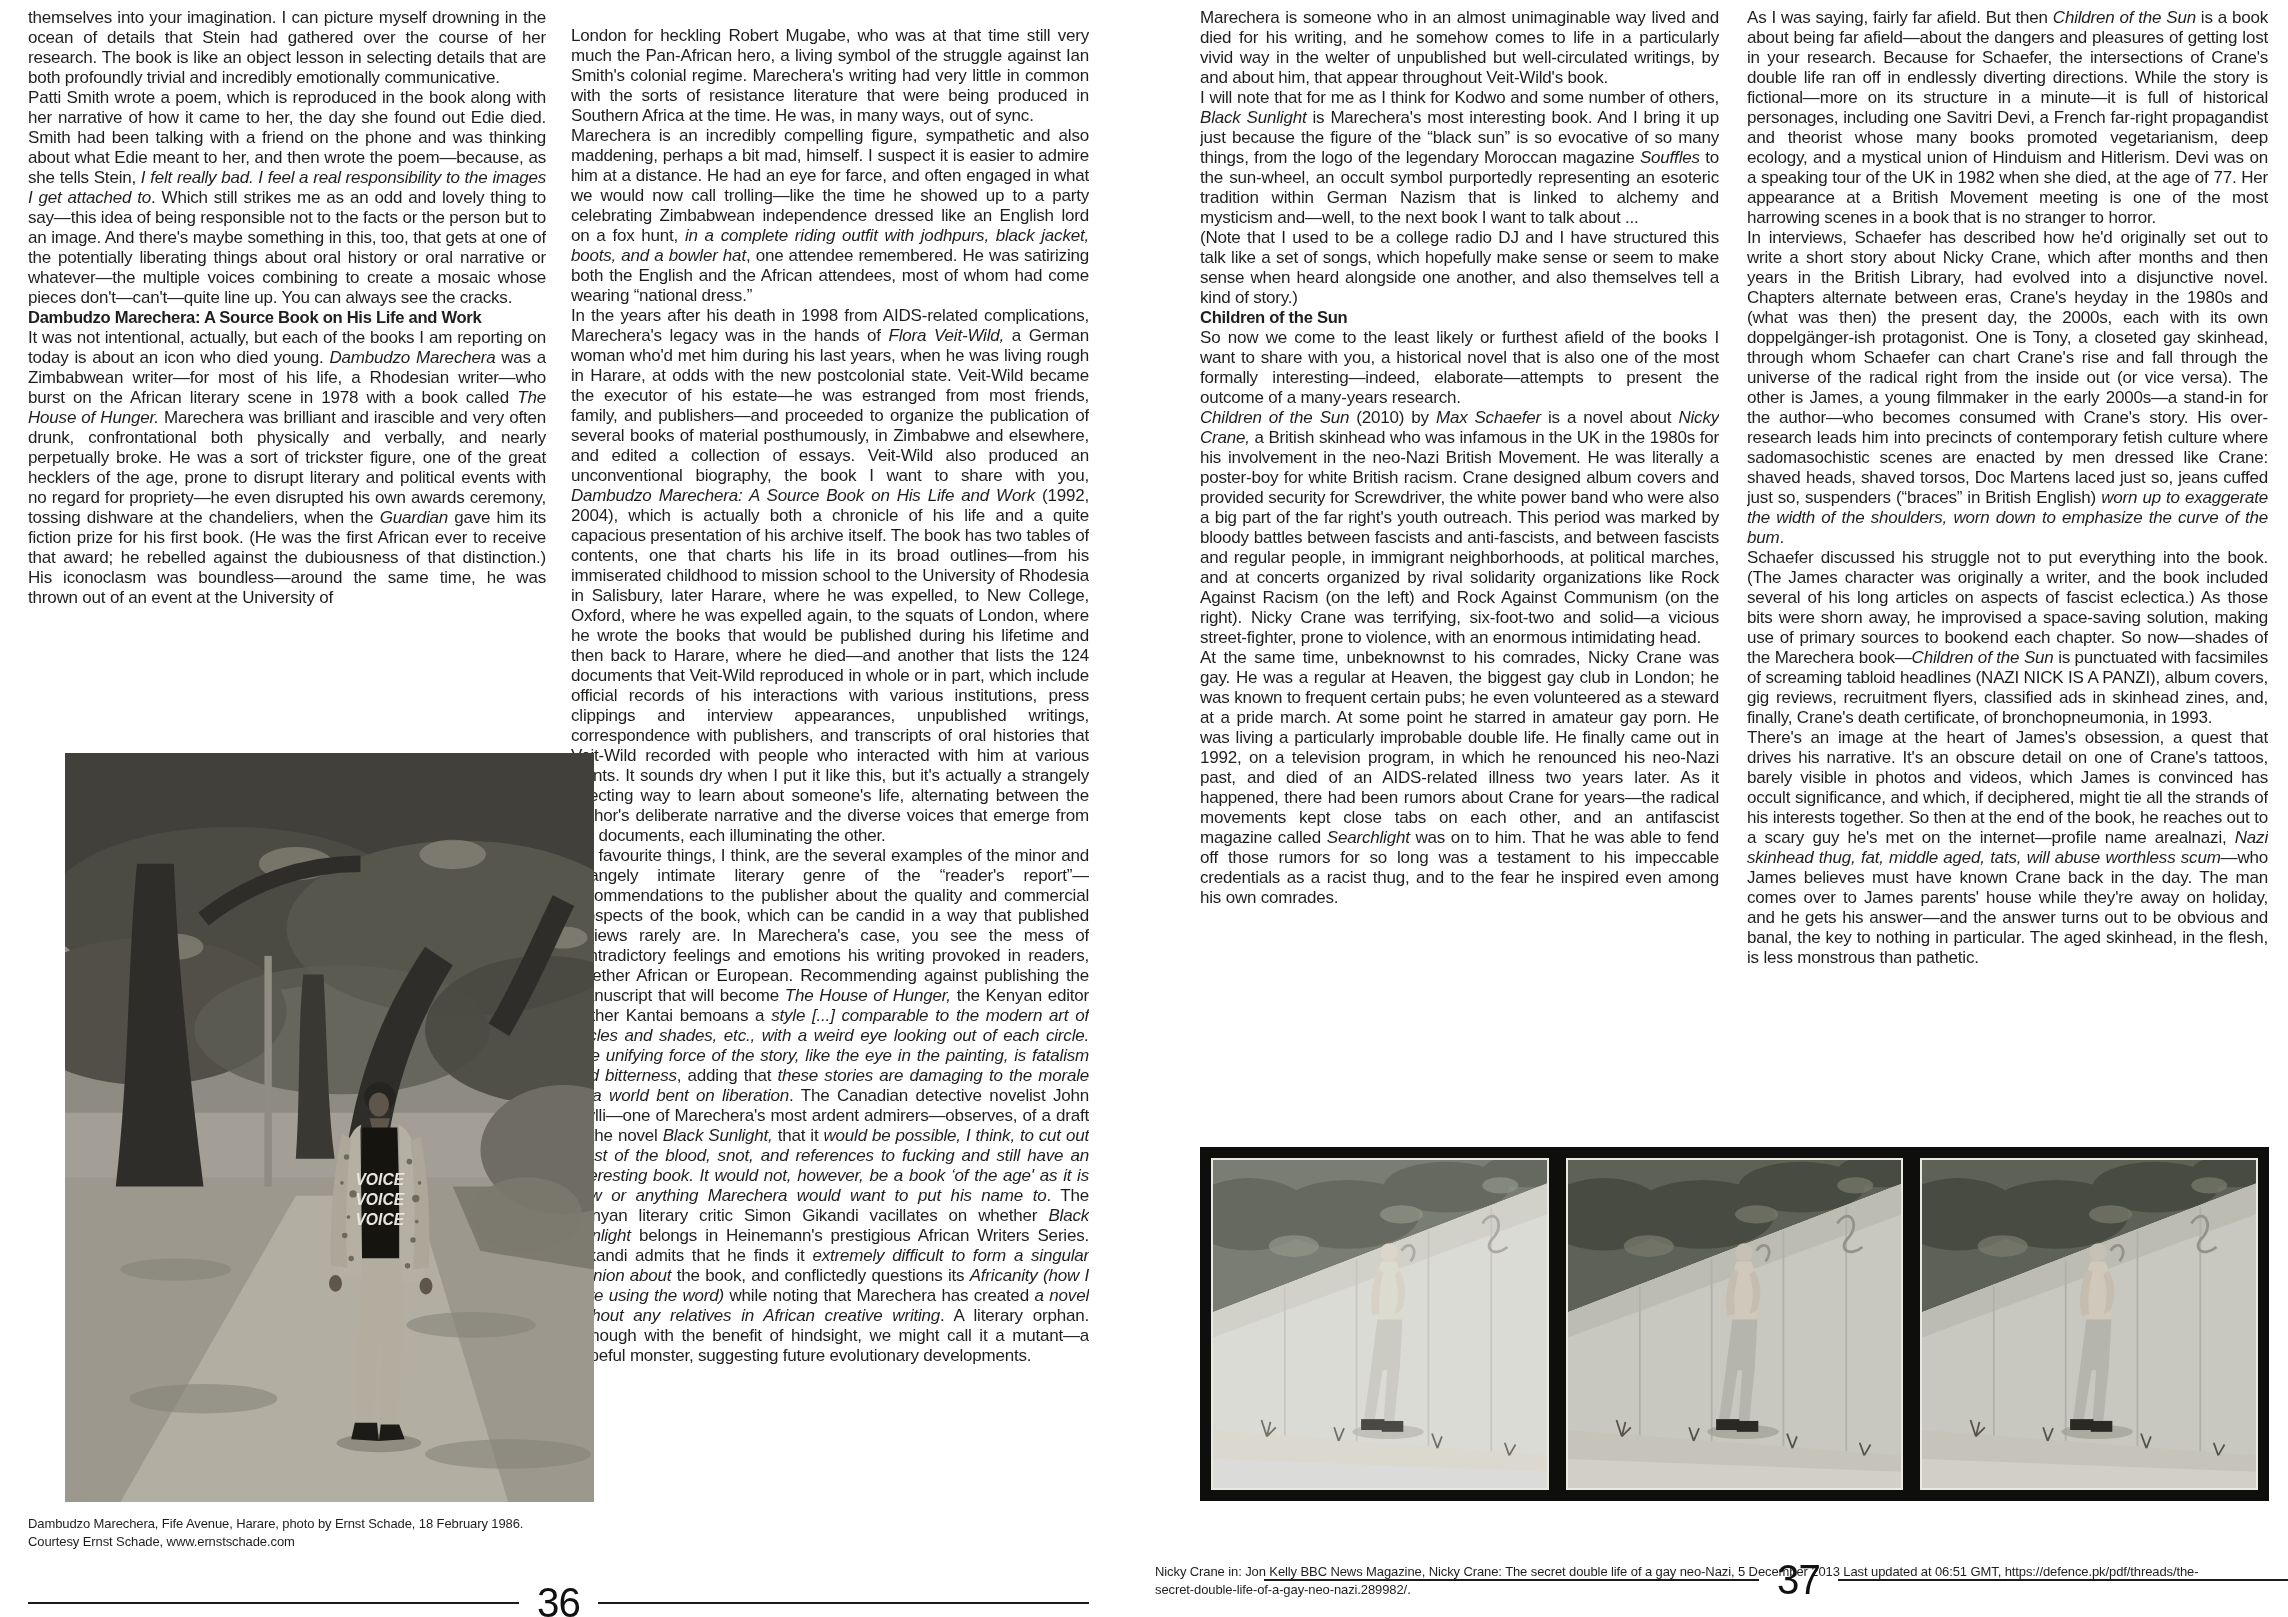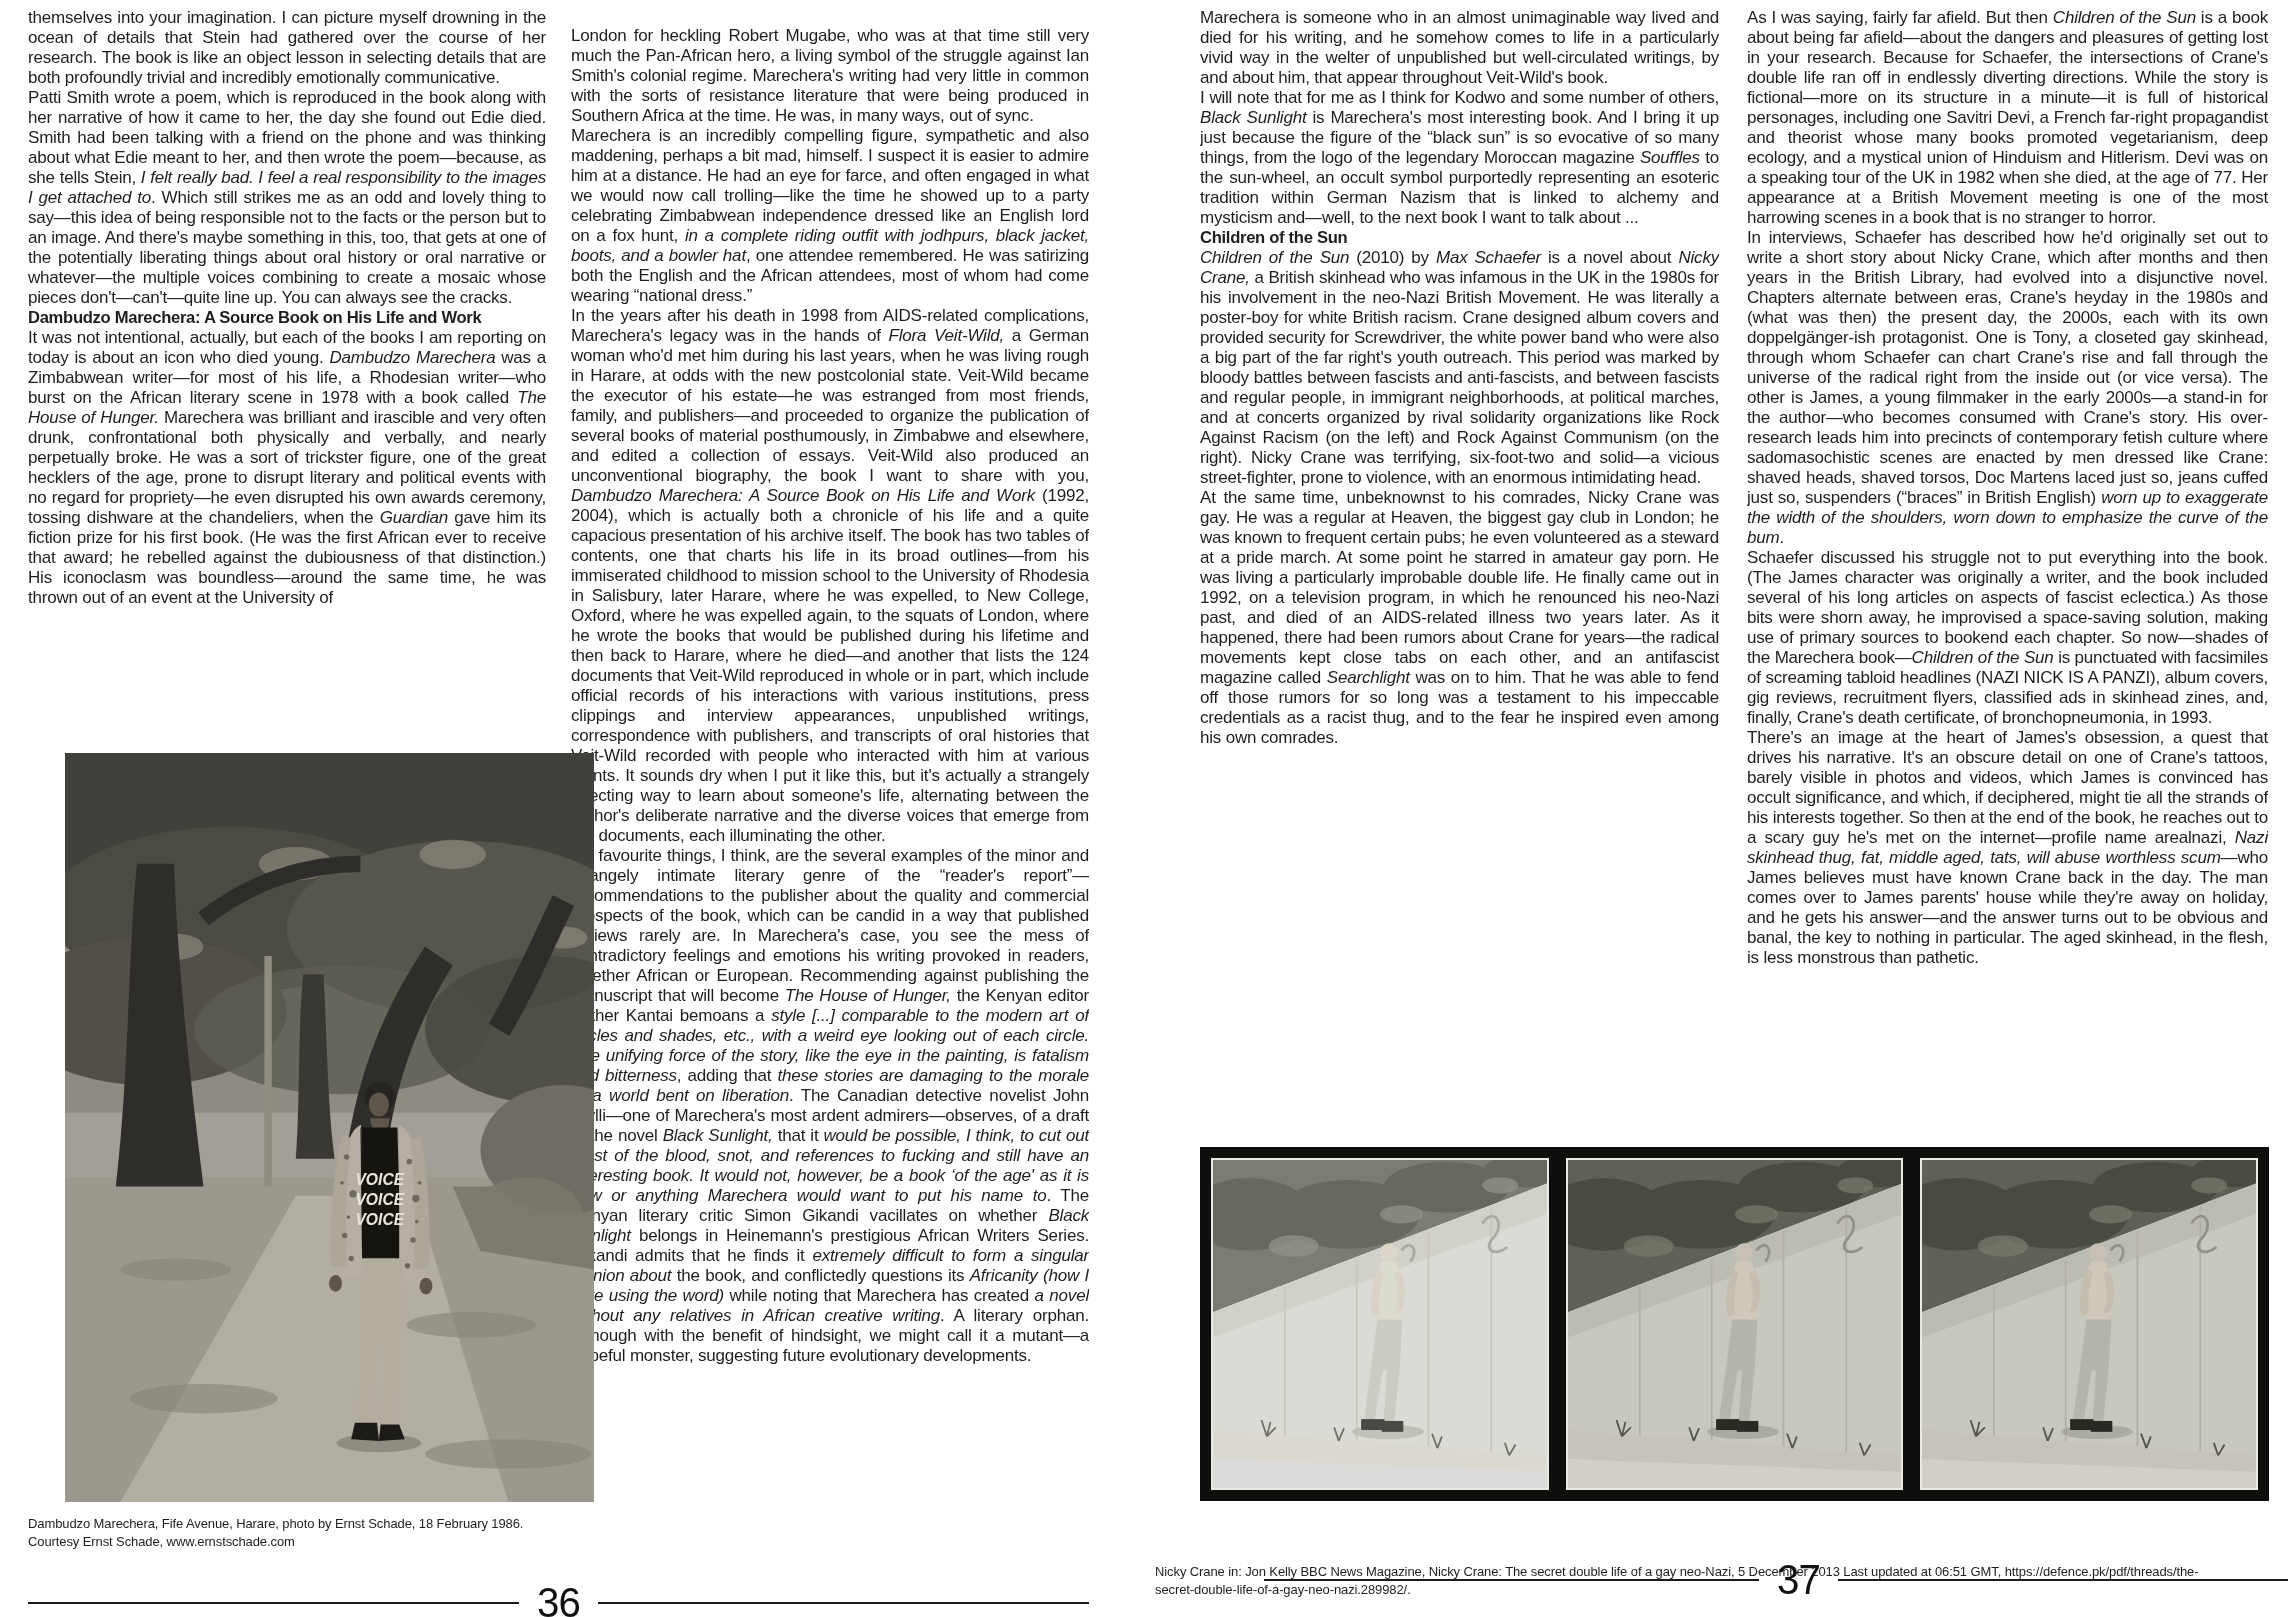--- a/index.html
+++ b/index.html
@@ -156,21 +156,23 @@
     <span class="rule"></span>
     <span class="num">36</span>
     <span class="rule"></span>
   </div>
 </section>
 
 <section>
   <div class="col" id="col-1-0">
       <p class="blk">Marechera is someone who in an almost unimaginable way lived and died for his writing, and he somehow comes to life in a particularly vivid way in the welter of unpublished but well-circulated writings, by and about him, that appear throughout Veit-Wild's book.</p>
       <p class="blk gap">I will note that for me as I think for Kodwo and some number of others, <i>Black Sunlight</i> is Marechera's most interesting book. And I bring it up just because the figure of the “black sun” is so evocative of so many things, from the logo of the legendary Moroccan magazine <i>Souffles</i> to the sun-wheel, an occult symbol purportedly representing an esoteric tradition within German Nazism that is linked to alchemy and mysticism and—well, to the next book I want to talk about ...</p>
+      <p class="blk gap">(Note that I used to be a college radio DJ and I have structured this talk like a set of songs, which hopefully make sense or seem to make sense when heard alongside one another, and also themselves tell a kind of story.)</p>
       <p class="blk h gap">Children of the Sun</p>
+      <p class="blk">So now we come to the least likely or furthest afield of the books I want to share with you, a historical novel that is also one of the most formally interesting—indeed, elaborate—attempts to present the outcome of a many-years research.</p>
       <p class="blk gap"><i>Children of the Sun</i> (2010) by <i>Max Schaefer</i> is a novel about <i>Nicky Crane,</i> a British skinhead who was infamous in the UK in the 1980s for his involvement in the neo-Nazi British Movement. He was literally a poster-boy for white British racism. Crane designed album covers and provided security for Screwdriver, the white power band who were also a big part of the far right's youth outreach. This period was marked by bloody battles between fascists and anti-fascists, and between fascists and regular people, in immigrant neighborhoods, at political marches, and at concerts organized by rival solidarity organizations like Rock Against Racism (on the left) and Rock Against Communism (on the right). Nicky Crane was terrifying, six-foot-two and solid—a vicious street-fighter, prone to violence, with an enormous intimidating head.</p>
       <p class="blk gap">At the same time, unbeknownst to his comrades, Nicky Crane was gay. He was a regular at Heaven, the biggest gay club in London; he was known to frequent certain pubs; he even volunteered as a steward at a pride march. At some point he starred in amateur gay porn. He was living a particularly improbable double life. He finally came out in 1992, on a television program, in which he renounced his neo-Nazi past, and died of an AIDS-related illness two years later. As it happened, there had been rumors about Crane for years—the radical movements kept close tabs on each other, and an antifascist magazine called <i>Searchlight</i> was on to him. That he was able to fend off those rumors for so long was a testament to his impeccable credentials as a racist thug, and to the fear he inspired even among his own comrades.</p>
     </div>
   <div class="col" id="col-1-1">
       <p class="blk">As I was saying, fairly far afield. But then <i>Children of the Sun</i> is a book about being far afield—about the dangers and pleasures of getting lost in your research. Because for Schaefer, the intersections of Crane's double life ran off in endlessly diverting directions. While the story is fictional—more on its structure in a minute—it is full of historical personages, including one Savitri Devi, a French far-right propagandist and theorist whose many books promoted vegetarianism, deep ecology, and a mystical union of Hinduism and Hitlerism. Devi was on a speaking tour of the UK in 1982 when she died, at the age of 77. Her appearance at a British Movement meeting is one of the most harrowing scenes in a book that is no stranger to horror.</p>
       <p class="blk gap">In interviews, Schaefer has described how he'd originally set out to write a short story about Nicky Crane, which after months and then years in the British Library, had evolved into a disjunctive novel. Chapters alternate between eras, Crane's heyday in the 1980s and (what was then) the present day, the 2000s, each with its own doppelgänger-ish protagonist. One is Tony, a closeted gay skinhead, through whom Schaefer can chart Crane's rise and fall through the universe of the radical right from the inside out (or vice versa). The other is James, a young filmmaker in the early 2000s—a stand-in for the author—who becomes consumed with Crane's story. His over-research leads him into precincts of contemporary fetish culture where sadomasochistic scenes are enacted by men dressed like Crane: shaved heads, shaved torsos, Doc Martens laced just so, jeans cuffed just so, suspenders (“braces” in British English) <i>worn up to exaggerate the width of the shoulders, worn down to emphasize the curve of the bum</i>.</p>
       <p class="blk gap">Schaefer discussed his struggle not to put everything into the book. (The James character was originally a writer, and the book included several of his long articles on aspects of fascist eclectica.) As those bits were shorn away, he improvised a space-saving solution, making use of primary sources to bookend each chapter. So now—shades of the Marechera book—<i>Children of the Sun</i> is punctuated with facsimiles of screaming tabloid headlines (NAZI NICK IS A PANZI), album covers, gig reviews, recruitment flyers, classified ads in skinhead zines, and, finally, Crane's death certificate, of bronchopneumonia, in 1993.</p>
       <p class="blk gap">There's an image at the heart of James's obsession, a quest that drives his narrative. It's an obscure detail on one of Crane's tattoos, barely visible in photos and videos, which James is convinced has occult significance, and which, if deciphered, might tie all the strands of his interests together. So then at the end of the book, he reaches out to a scary guy he's met on the internet—profile name arealnazi, <i>Nazi skinhead thug, fat, middle aged, tats, will abuse worthless scum</i>—who James believes must have known Crane back in the day. The man comes over to James parents' house while they're away on holiday, and he gets his answer—and the answer turns out to be obvious and banal, the key to nothing in particular. The aged skinhead, in the flesh, is less monstrous than pathetic.</p>
     </div>
 

